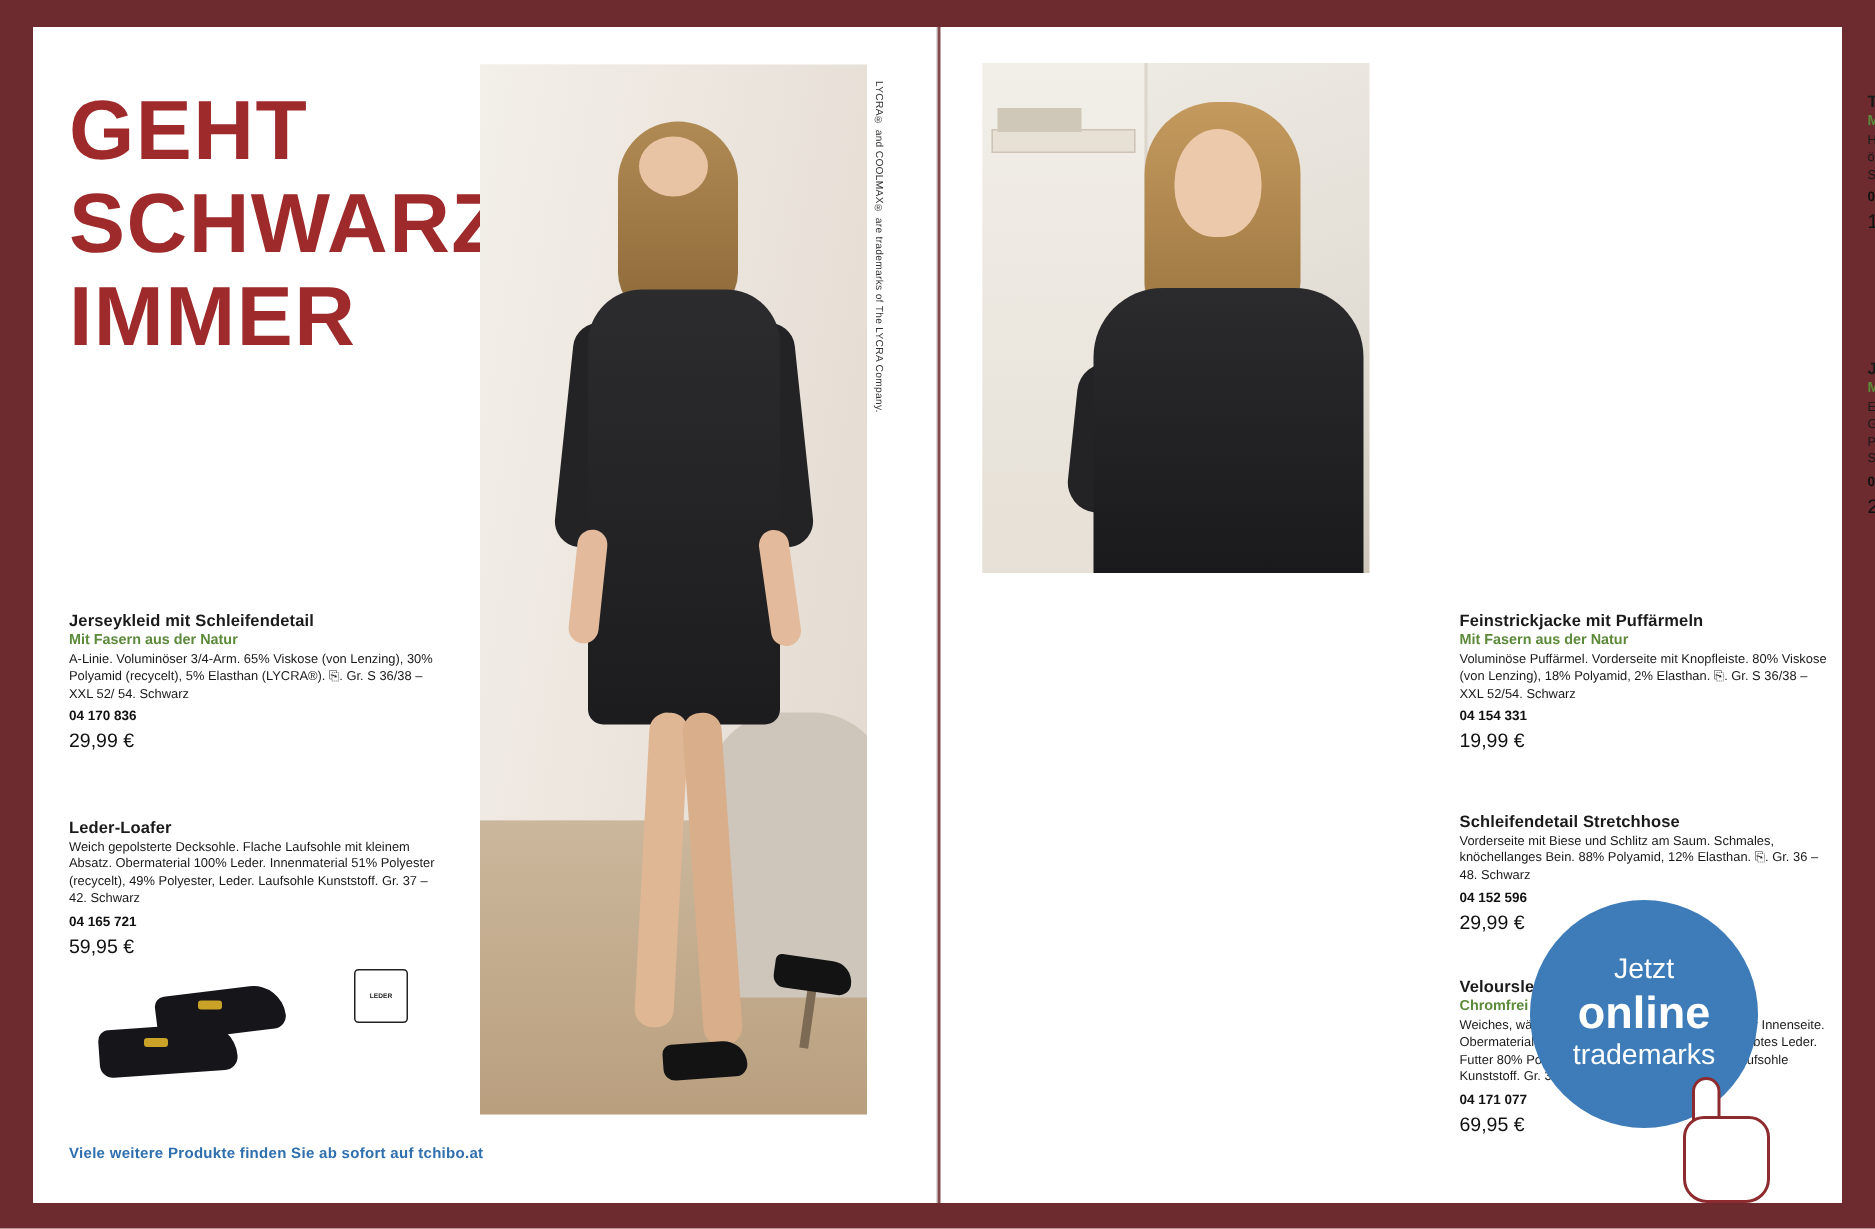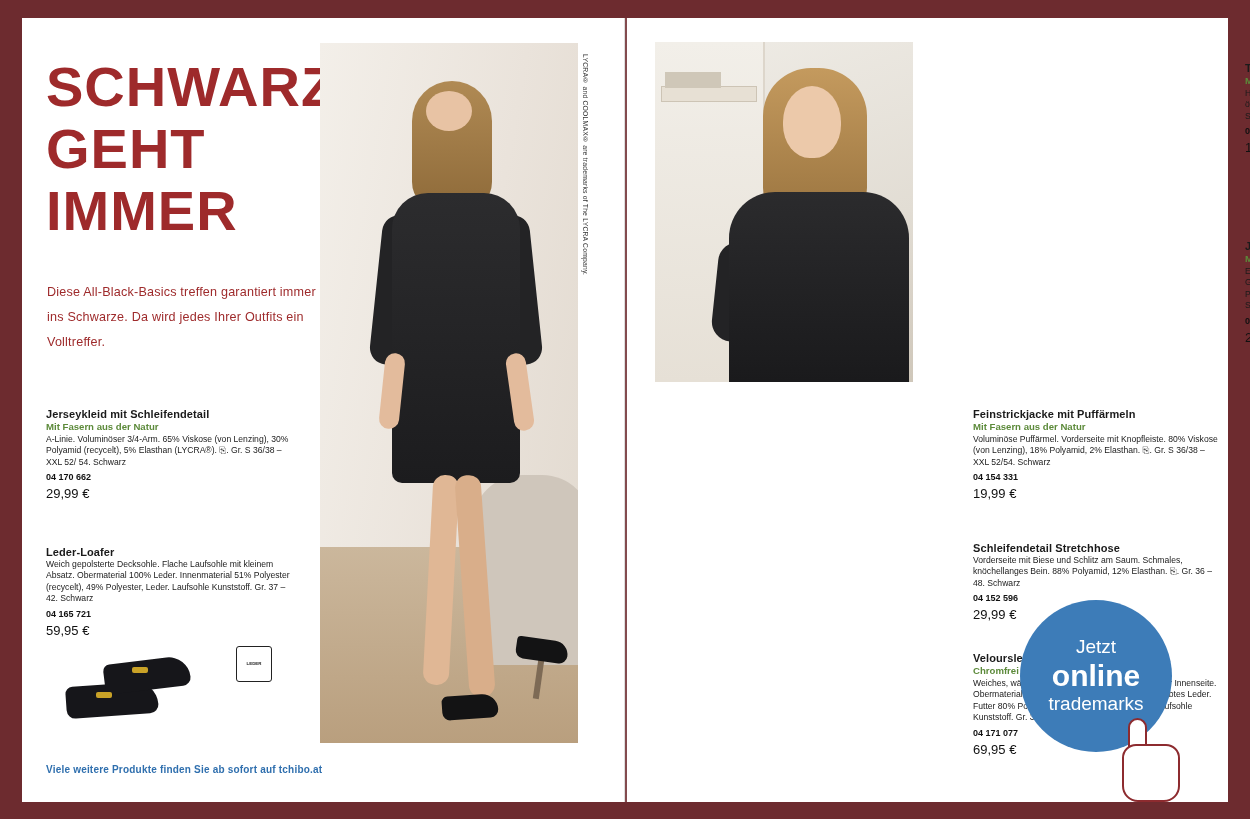--- a/index.html
+++ b/index.html
@@ -238,26 +238,25 @@
   }
 </style>
 </head>
 <body>
 
 <div class="page">
 
   <div class="left-page">
 
     <div class="headline">
+      <div>GEHT</div>
       <div>SCHWARZ</div>
-      <div>GEHT</div>
       <div>IMMER</div>
     </div>
 
-    <div class="subhead">Diese All-Black-Basics treffen garantiert immer ins Schwarze. Da wird jedes Ihrer Outfits ein Volltreffer.</div>
 
     <div class="hero">
       <div class="wallpanel"></div>
       <div class="floor"></div>
       <div class="chair"></div>
       <div class="chairleg"></div>
       <div class="chairleg2"></div>
       <div class="model-hair"></div>
       <div class="model-sleeveL"></div>
       <div class="model-sleeveR"></div>
@@ -269,21 +268,21 @@
       <div class="shoe1"></div>
       <div class="shoe2"></div>
     </div>
 
     <div class="lycra-note">LYCRA® and COOLMAX® are trademarks of The LYCRA Company.</div>
 
     <div class="block blk-kleid">
       <div class="p-title">Jerseykleid mit Schleifendetail</div>
       <div class="p-eco">Mit Fasern aus der Natur</div>
       <div class="p-desc">A-Linie. Voluminöser 3/4-Arm. 65% Viskose (von Lenzing), 30% Polyamid (recycelt), 5% Elasthan (LYCRA®). ⎘. Gr. S 36/38 – XXL 52/ 54. Schwarz</div>
-      <div class="p-art">04 170 662</div>
+      <div class="p-art">04 170 836</div>
       <div class="p-price">29,99 €</div>
     </div>
 
     <div class="block blk-loafer">
       <div class="p-title">Leder-Loafer</div>
       <div class="p-desc">Weich gepolsterte Decksohle. Flache Laufsohle mit kleinem Absatz. Obermaterial 100% Leder. Innenmaterial 51% Polyester (recycelt), 49% Polyester, Leder. Laufsohle Kunststoff. Gr. 37 – 42. Schwarz</div>
       <div class="p-art">04 165 721</div>
       <div class="p-price">59,95 €</div>
     </div>
 

